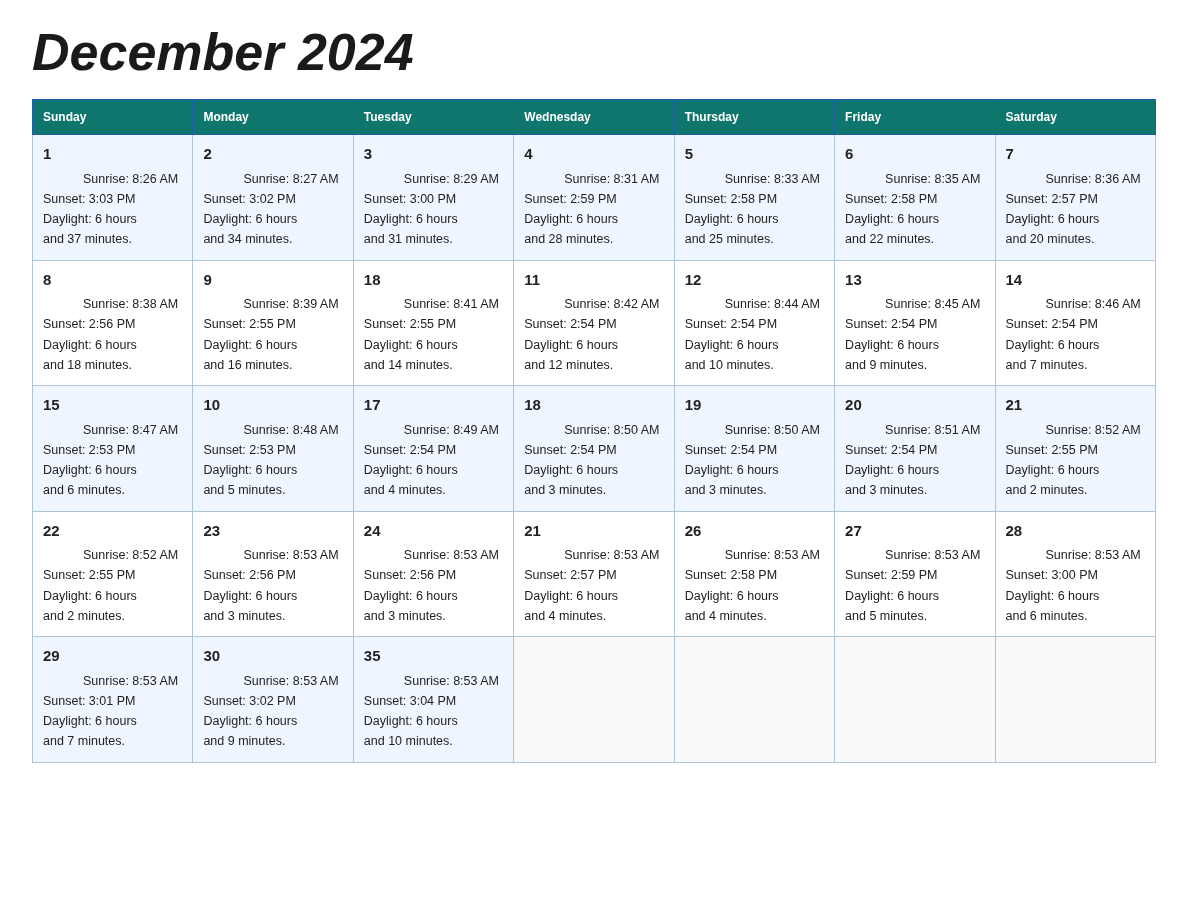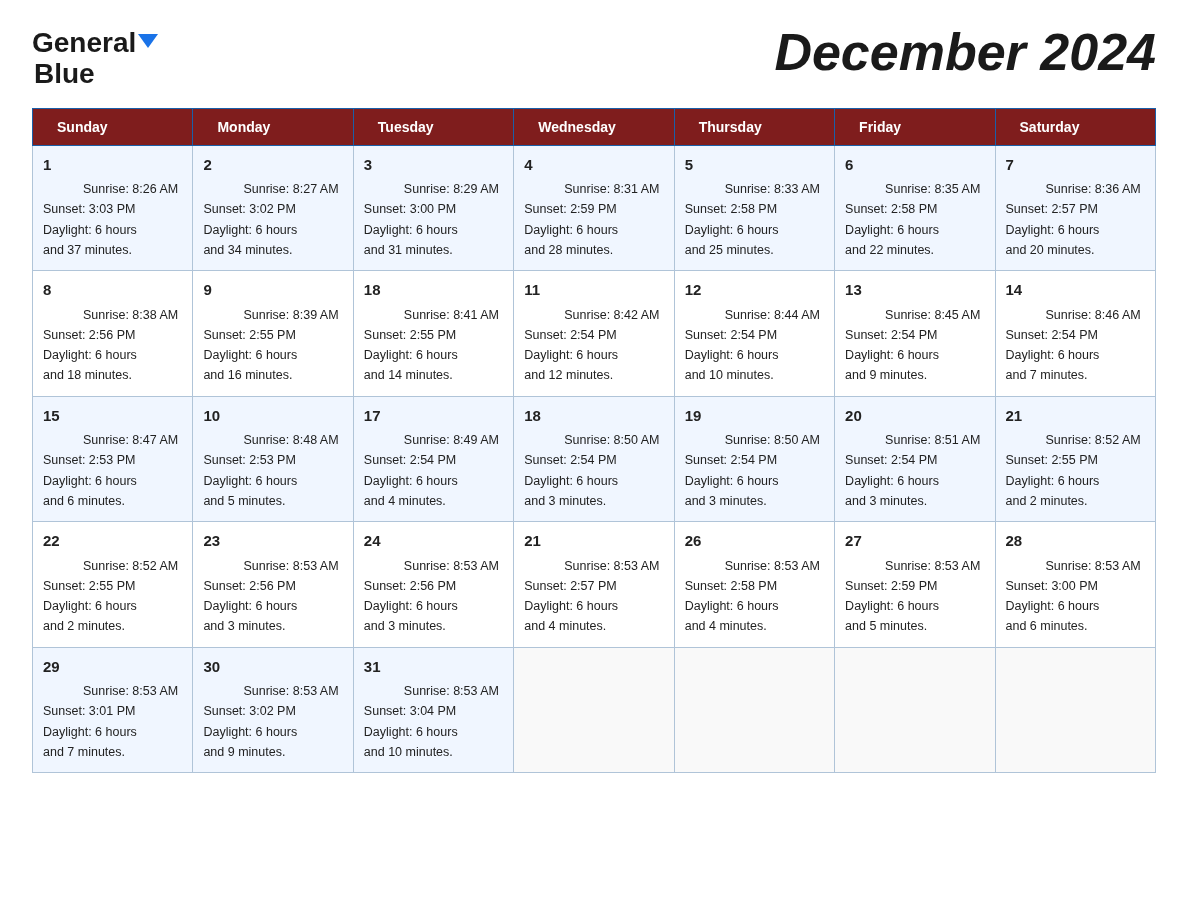--- a/index.html
+++ b/index.html
@@ -54,25 +54,25 @@
       font-size: 22px;
       color: #333;
       margin-top: 4px;
     }
     table {
       width: 100%;
       border-collapse: collapse;
       font-size: 13.5px;
     }
     thead tr th {
-      background: #7f1d1d;
+      background: #0f766e;
       color: #fff;
-      padding: 10px 24px;
+      padding: 10px 10px;
       text-align: left;
-      font-size: 14px;
+      font-size: 12px;
       font-weight: bold;
       border: 1px solid #1a5fa8;
     }
     tbody tr td {
       vertical-align: top;
       padding: 8px 10px 10px 10px;
       border: 1px solid #b0c4d8;
       width: 14.28%;
       min-height: 100px;
       color: #222;
@@ -100,28 +100,20 @@
     }
     .logo-icon {
       display: inline-flex;
       align-items: center;
     }
   </style>
 </head>
 <body>
 
 <div class="header">
-  <div class="logo">
-    <div class="logo-icon">
-      <span class="logo-text">General<span class="logo-triangle"></span></span>
-    </div>
-    <div style="margin-left:2px;">
-      <span class="logo-text blue">Blue</span>
-    </div>
-  </div>
   <div class="title-block">
     <div class="month-title">December 2024</div>
   </div>
 </div>
 
 <table>
   <thead>
     <tr>
     <th>Sunday</th>
         <th>Monday</th>
@@ -256,21 +248,21 @@
       <tr>
         <td>
           <span class="day-num">29</span>
           <span class="day-info">Sunrise: 8:53 AM<br>Sunset: 3:01 PM<br>Daylight: 6 hours<br>and 7 minutes.</span>
         </td>
         <td>
           <span class="day-num">30</span>
           <span class="day-info">Sunrise: 8:53 AM<br>Sunset: 3:02 PM<br>Daylight: 6 hours<br>and 9 minutes.</span>
         </td>
         <td>
-          <span class="day-num">31</span>
+          <span class="day-num">35</span>
           <span class="day-info">Sunrise: 8:53 AM<br>Sunset: 3:04 PM<br>Daylight: 6 hours<br>and 10 minutes.</span>
         </td>
         <td class="empty"></td>
         <td class="empty"></td>
         <td class="empty"></td>
         <td class="empty"></td>
       </tr>
     </tbody>
 </table>
 

